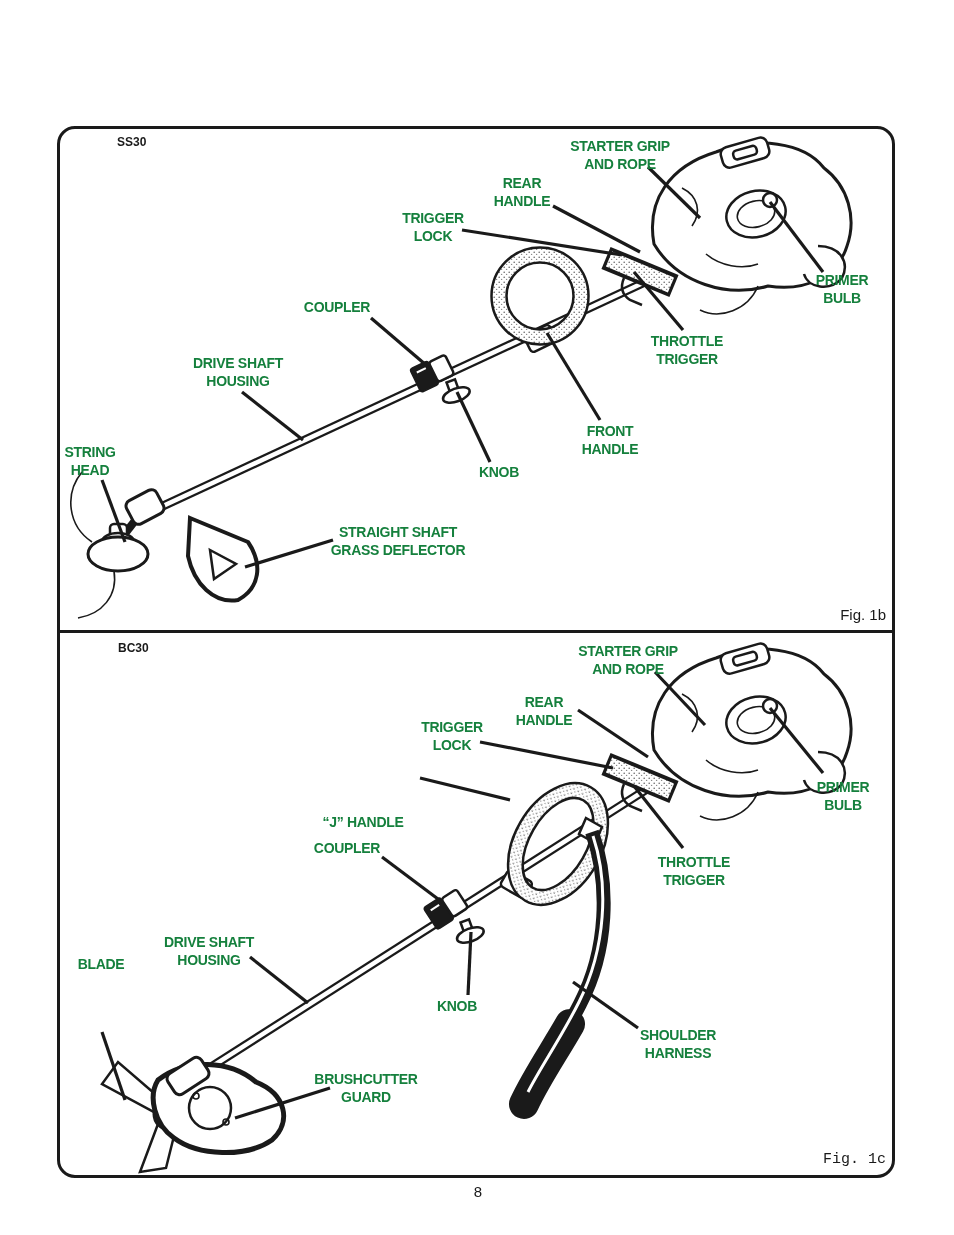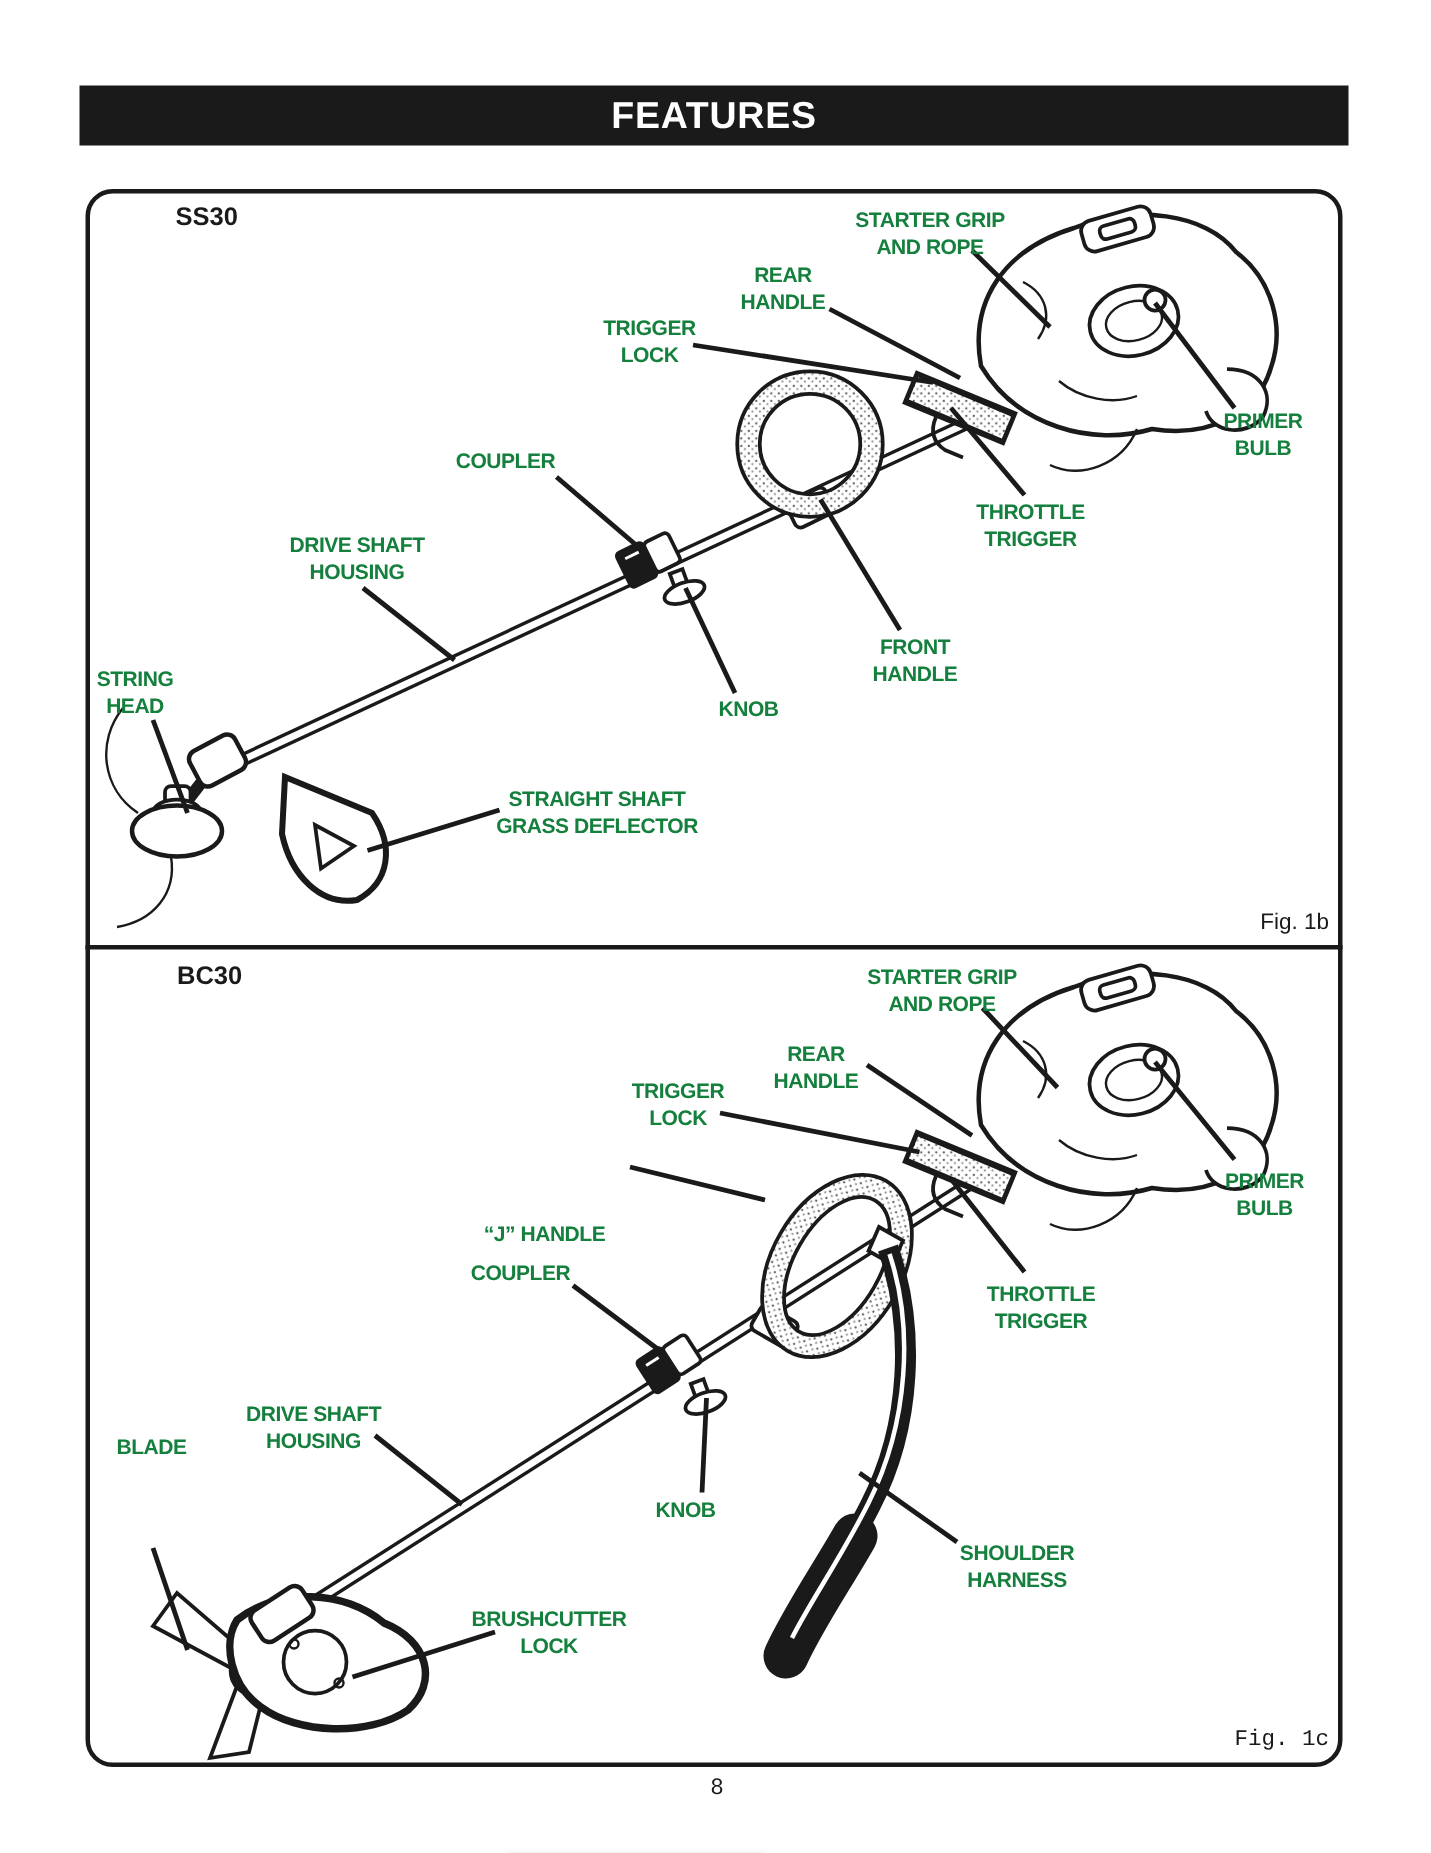--- a/index.html
+++ b/index.html
@@ -23,21 +23,21 @@
     position:absolute; left:57px; top:630px; width:838px; height:3px;
     background:#1a1a1a;
   }
   .art { position:absolute; }
   .lbl {
     position:absolute; transform:translateX(-50%);
     text-align:center; font-weight:bold; font-size:14px; line-height:17.5px;
     letter-spacing:-0.3px; white-space:pre-line; color:#15803d;
   }
   .model {
-    position:absolute; font-weight:bold; font-size:17px; letter-spacing:0;
+    position:absolute; font-weight:bold; font-size:12px; letter-spacing:0;
     color:#1a1a1a;
   }
   .caption {
     position:absolute; font-size:15px; font-weight:normal; color:#1a1a1a;
   }
   .pagenum {
     position:absolute; transform:translateX(-50%);
     font-size:15px; color:#1a1a1a;
   }
   
@@ -45,23 +45,20 @@
   .wf2 { fill:#ffffff; stroke:#1a1a1a; stroke-width:2.5; }
   .nf2 { fill:none;    stroke:#1a1a1a; stroke-width:2.5; }
   .nf15{ fill:none;    stroke:#1a1a1a; stroke-width:1.6; }
   .leader { stroke:#1a1a1a; stroke-width:3.2; }
 </style>
 </head>
 <body>
 
 <div class="page">
 
-  <div class="header-bar">
-    <span class="header-title">FEATURES</span>
-  </div>
 
   <div class="panel"></div>
   <div class="divider"></div>
 
   <svg class="art" style="left:58px; top:126px;" width="837" height="506" viewBox="0 0 837 506">
     <defs>
       <pattern id="stipA" width="5" height="5" patternUnits="userSpaceOnUse">
         <rect width="5" height="5" fill="#ffffff"></rect>
         <circle cx="1.2" cy="1.2" r="0.8" fill="#666666"></circle>
         <circle cx="3.6" cy="3.4" r="0.7" fill="#8a8a8a"></circle>
@@ -273,18 +270,18 @@
   <div class="lbl" style="left:347px; top:840px;">COUPLER</div>
   <div class="lbl" style="left:694px; top:854px;">THROTTLE
 TRIGGER</div>
   <div class="lbl" style="left:209px; top:934px;">DRIVE SHAFT
 HOUSING</div>
   <div class="lbl" style="left:457px; top:998px;">KNOB</div>
   <div class="lbl" style="left:101px; top:956px;text-align:center;">BLADE</div>
   <div class="lbl" style="left:678px; top:1027px;">SHOULDER
 HARNESS</div>
   <div class="lbl" style="left:366px; top:1071px;">BRUSHCUTTER
-LOCK</div>
+GUARD</div>
   <div class="caption" style="right:68px; top:1151px;font-family:Liberation Mono, monospace;">Fig. 1c</div>
 
   <div class="pagenum" style="left:478px; top:1183px;">8</div>
 
 </div>
 
 </body></html>

